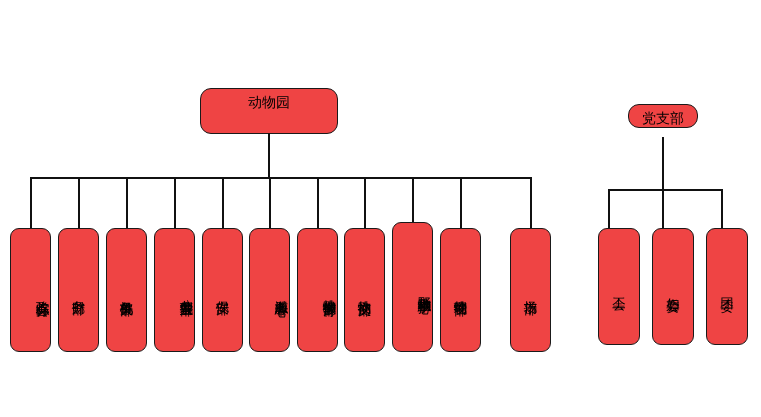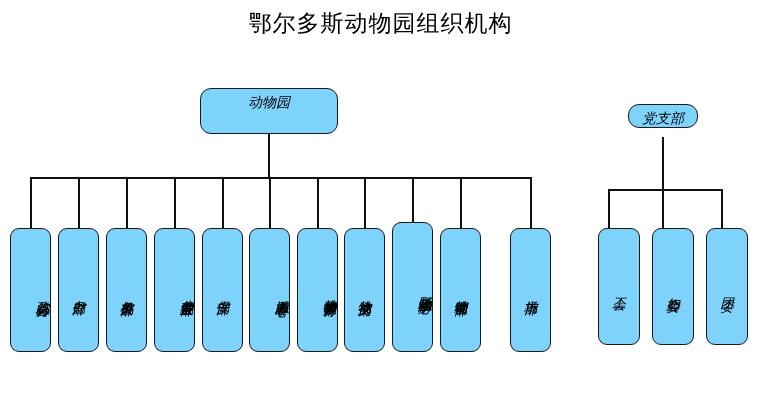--- a/index.html
+++ b/index.html
@@ -23,25 +23,24 @@
     text-align: center;
     font-size: 23px;
     font-family: "Liberation Serif", "DejaVu Serif", serif;
     color: #000000;
     letter-spacing: 1px;
     white-space: nowrap;
   }
   .node {
     position: absolute;
     box-sizing: border-box;
-    background: #7dd3fc;
+    background: #ef4444;
     border: 1.6px solid #1a1a1a;
     border-radius: 9px;
     color: #000000;
-    font-style: italic;
   }
   .node-root {
     border-radius: 11px;
   }
   .node-label-h {
     position: absolute;
     left: 0;
     right: 0;
     top: 5px;
     text-align: center;
@@ -78,21 +77,20 @@
     position: absolute;
     background: #111111;
     height: 2px;
   }
 </style>
 </head>
 <body>
 
 <div id="page">
 
-  <div id="chart-title">鄂尔多斯动物园组织机构</div>
 
   <div class="node node-root" style="left:200px; top:88px; width:138px; height:46px;">
     <div class="node-label-h">动物园</div>
   </div>
 
   <div class="connector-v" style="left:268px; top:133px; height:46px;"></div>
 
   <div class="connector-h" style="left:30px; top:177px; width:501px;"></div>
 
   <div class="connector-v" style="left:30px; top:177px; height:52px;"></div>

